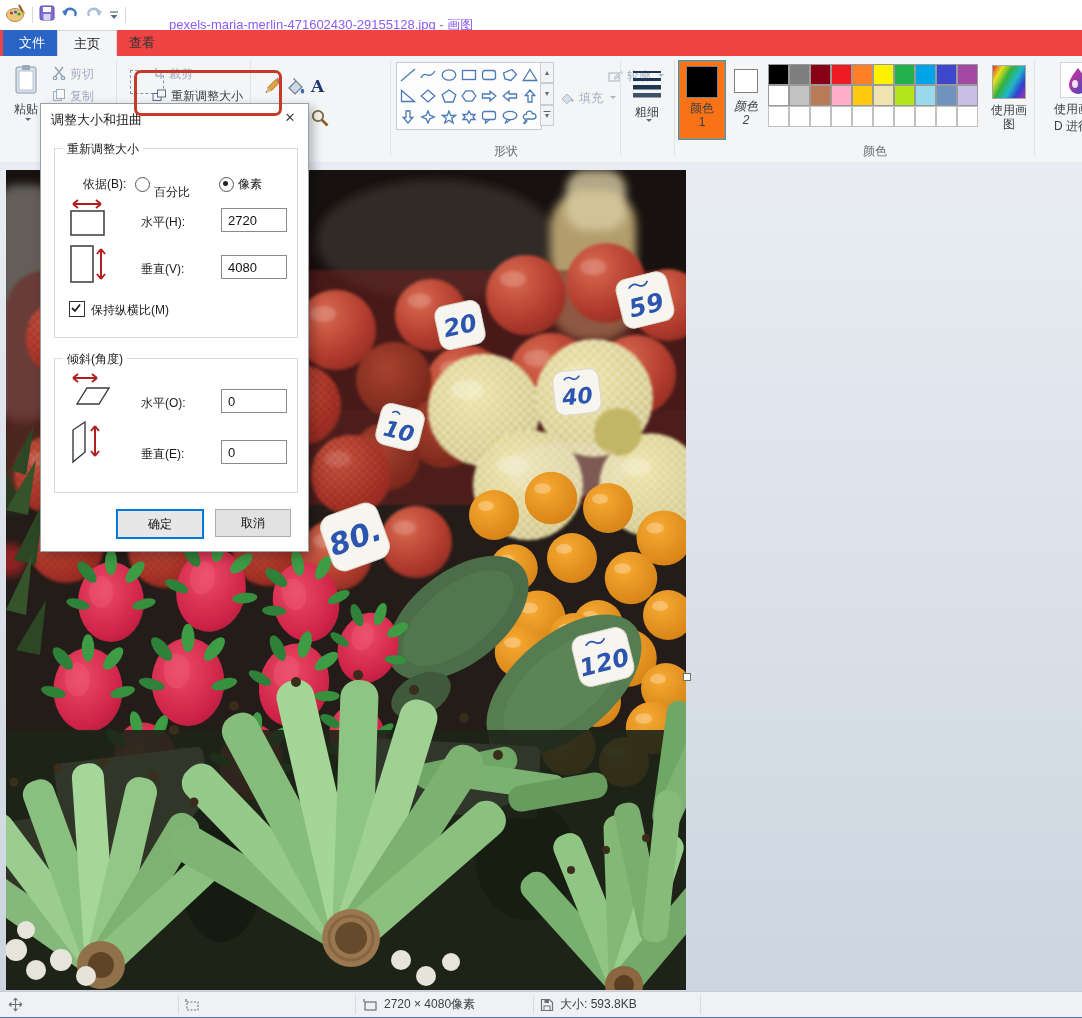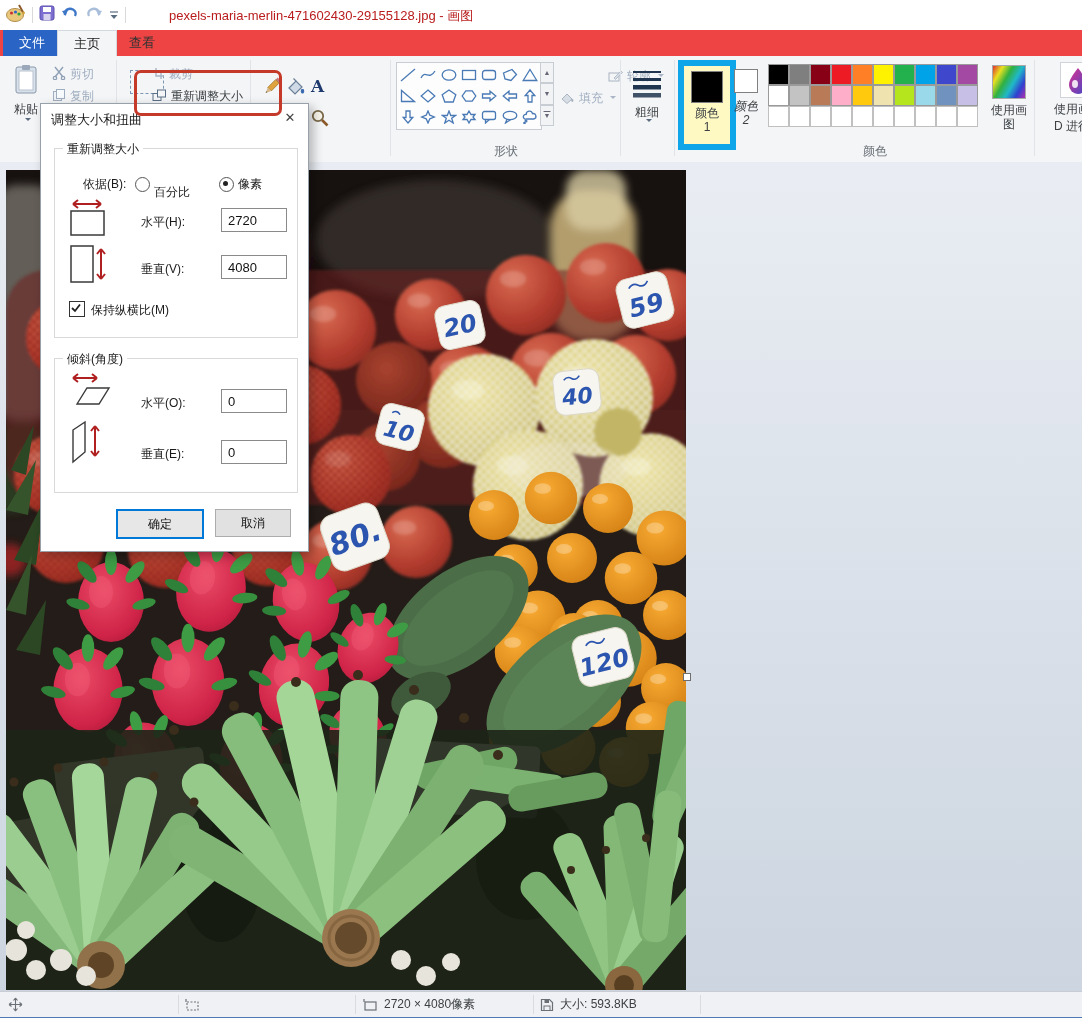--- a/index.html
+++ b/index.html
@@ -3,37 +3,37 @@
 <meta charset="utf-8">
 <style>
   html,body{margin:0;padding:0;background:#fff;}
   .screen{position:relative;width:1082px;height:1018px;overflow:hidden;
     font-family:"Liberation Sans","DejaVu Sans",sans-serif;background:#fff;}
   .abs{position:absolute;}
   
   .titlebar{position:absolute;left:0;top:0;width:1082px;height:30px;background:#fff;}
   .qat{position:absolute;left:6px;top:4px;display:flex;align-items:center;gap:6px;height:22px;}
   .qat .sep{width:1px;height:16px;background:#d9d9d9;}
-  .title-text{position:absolute;left:130px;top:7px;font-size:13px;color:#b91c1c;white-space:nowrap;padding-left:39px;}
+  .title-text{position:absolute;left:130px;top:16px;font-size:13px;color:#8b5cf6;white-space:nowrap;padding-left:39px;}
   
   .tabrow{position:absolute;left:0;top:30px;width:1082px;height:26px;background:#ef4444;border-bottom:1px solid #d4d9df;}
   .tab{position:absolute;top:0;height:26px;line-height:26px;padding:0 16px;font-size:13px;color:#333;}
   .tab-file{left:3px;background:#2a65c5;color:#fff;}
   .tab-home{left:57px;background:#f4f5f7;border:1px solid #d4d9df;border-bottom:none;color:#222;}
   .tab-view{left:113px;}
   
   .ribbon{position:absolute;left:0;top:56px;width:1082px;height:106px;background:#f4f5f7;border-bottom:1px solid #c9ced5;}
   .vsep{position:absolute;top:4px;height:96px;width:1px;background:#e0e3e8;}
   .rlabel{font-size:12px;color:#3c4043;}
   .grayed{color:#a0aec0;}
   .caret{display:inline-block;width:0;height:0;border:3.5px solid transparent;border-top-color:#5c6c80;margin-left:3px;vertical-align:2px;}
   .caret.gray{border-top-color:#aab6c6;}
   .grp{position:absolute;top:87px;font-size:12px;color:#696f76;text-align:center;}
   .bigbtn{position:absolute;display:flex;flex-direction:column;align-items:center;font-size:12px;color:#3c4043;text-align:center;}
-  .hl{background:#fef9c3;border:6px solid #0ea5e9;}
+  .hl{background:#f97316;border:1px solid #0ea5e9;}
   .smallrow{position:absolute;display:flex;align-items:center;gap:4px;font-size:12px;}
   .shape-panel{position:absolute;left:396px;top:6px;width:142px;height:64px;background:#fdfdfd;border:1px solid #c8cdd4;
     display:grid;grid-template-columns:repeat(7,1fr);align-items:center;justify-items:center;padding:1px;}
   .shape-cell{width:18px;height:18px;display:flex;align-items:center;justify-content:center;}
   .shape-cell svg{display:block;}
   .scrollcol{position:absolute;left:540px;top:6px;width:14px;height:64px;display:flex;flex-direction:column;}
   .scrollbtn{flex:1;border:1px solid #c8cdd4;background:#f2f3f5;font-size:7px;color:#667;display:flex;align-items:center;justify-content:center;}
   .pal-grid{position:absolute;left:768px;top:8px;display:grid;grid-template-columns:repeat(10,21px);grid-auto-rows:21px;}
   .pal-cell{width:19px;height:19px;border:1px solid #c0c0c0;background:#fff;margin:0;}
   .swatch{border:1px solid #808080;}

